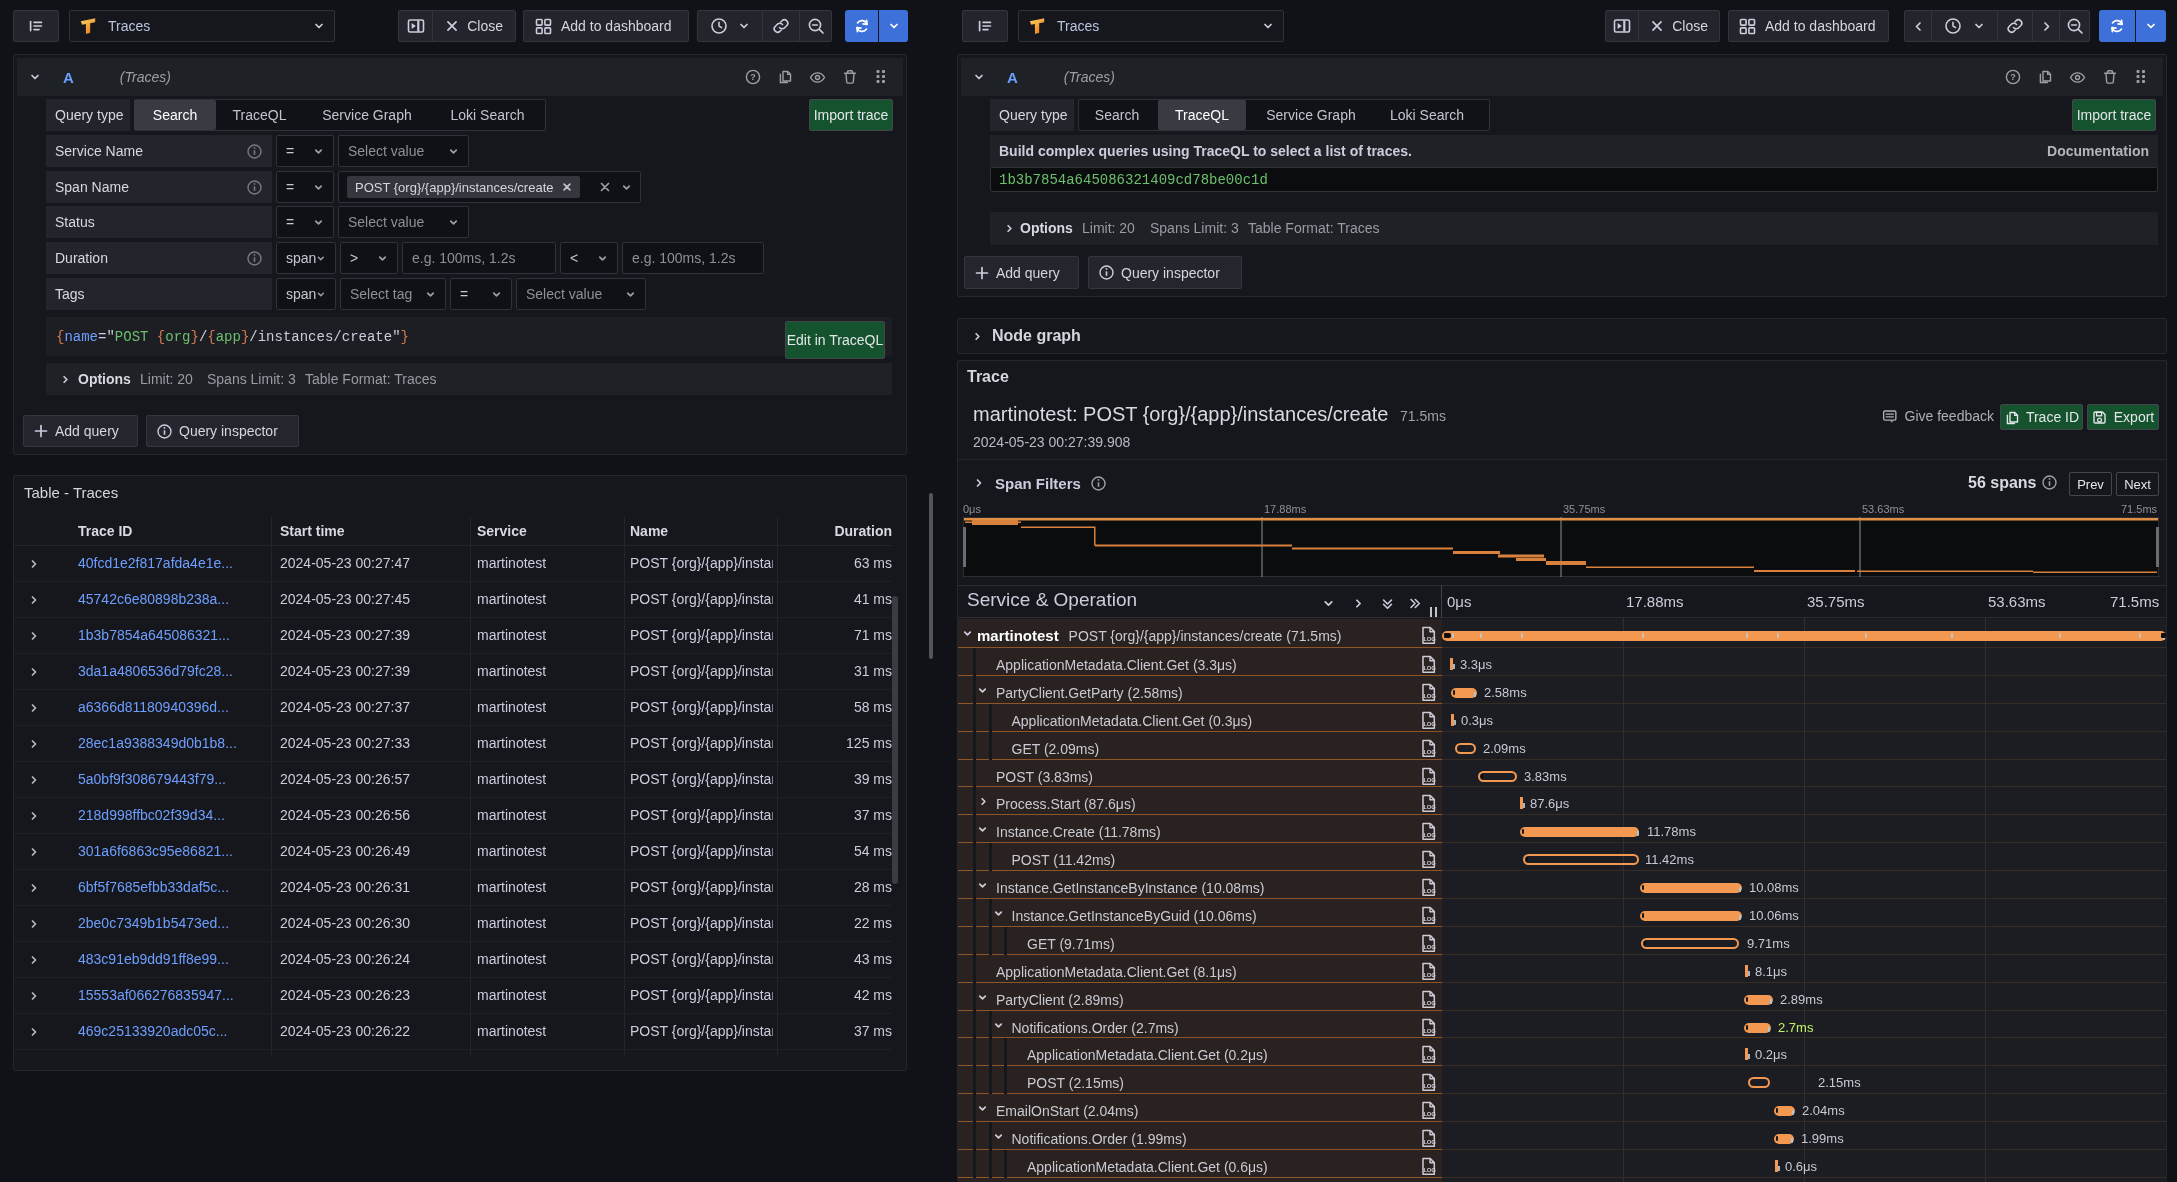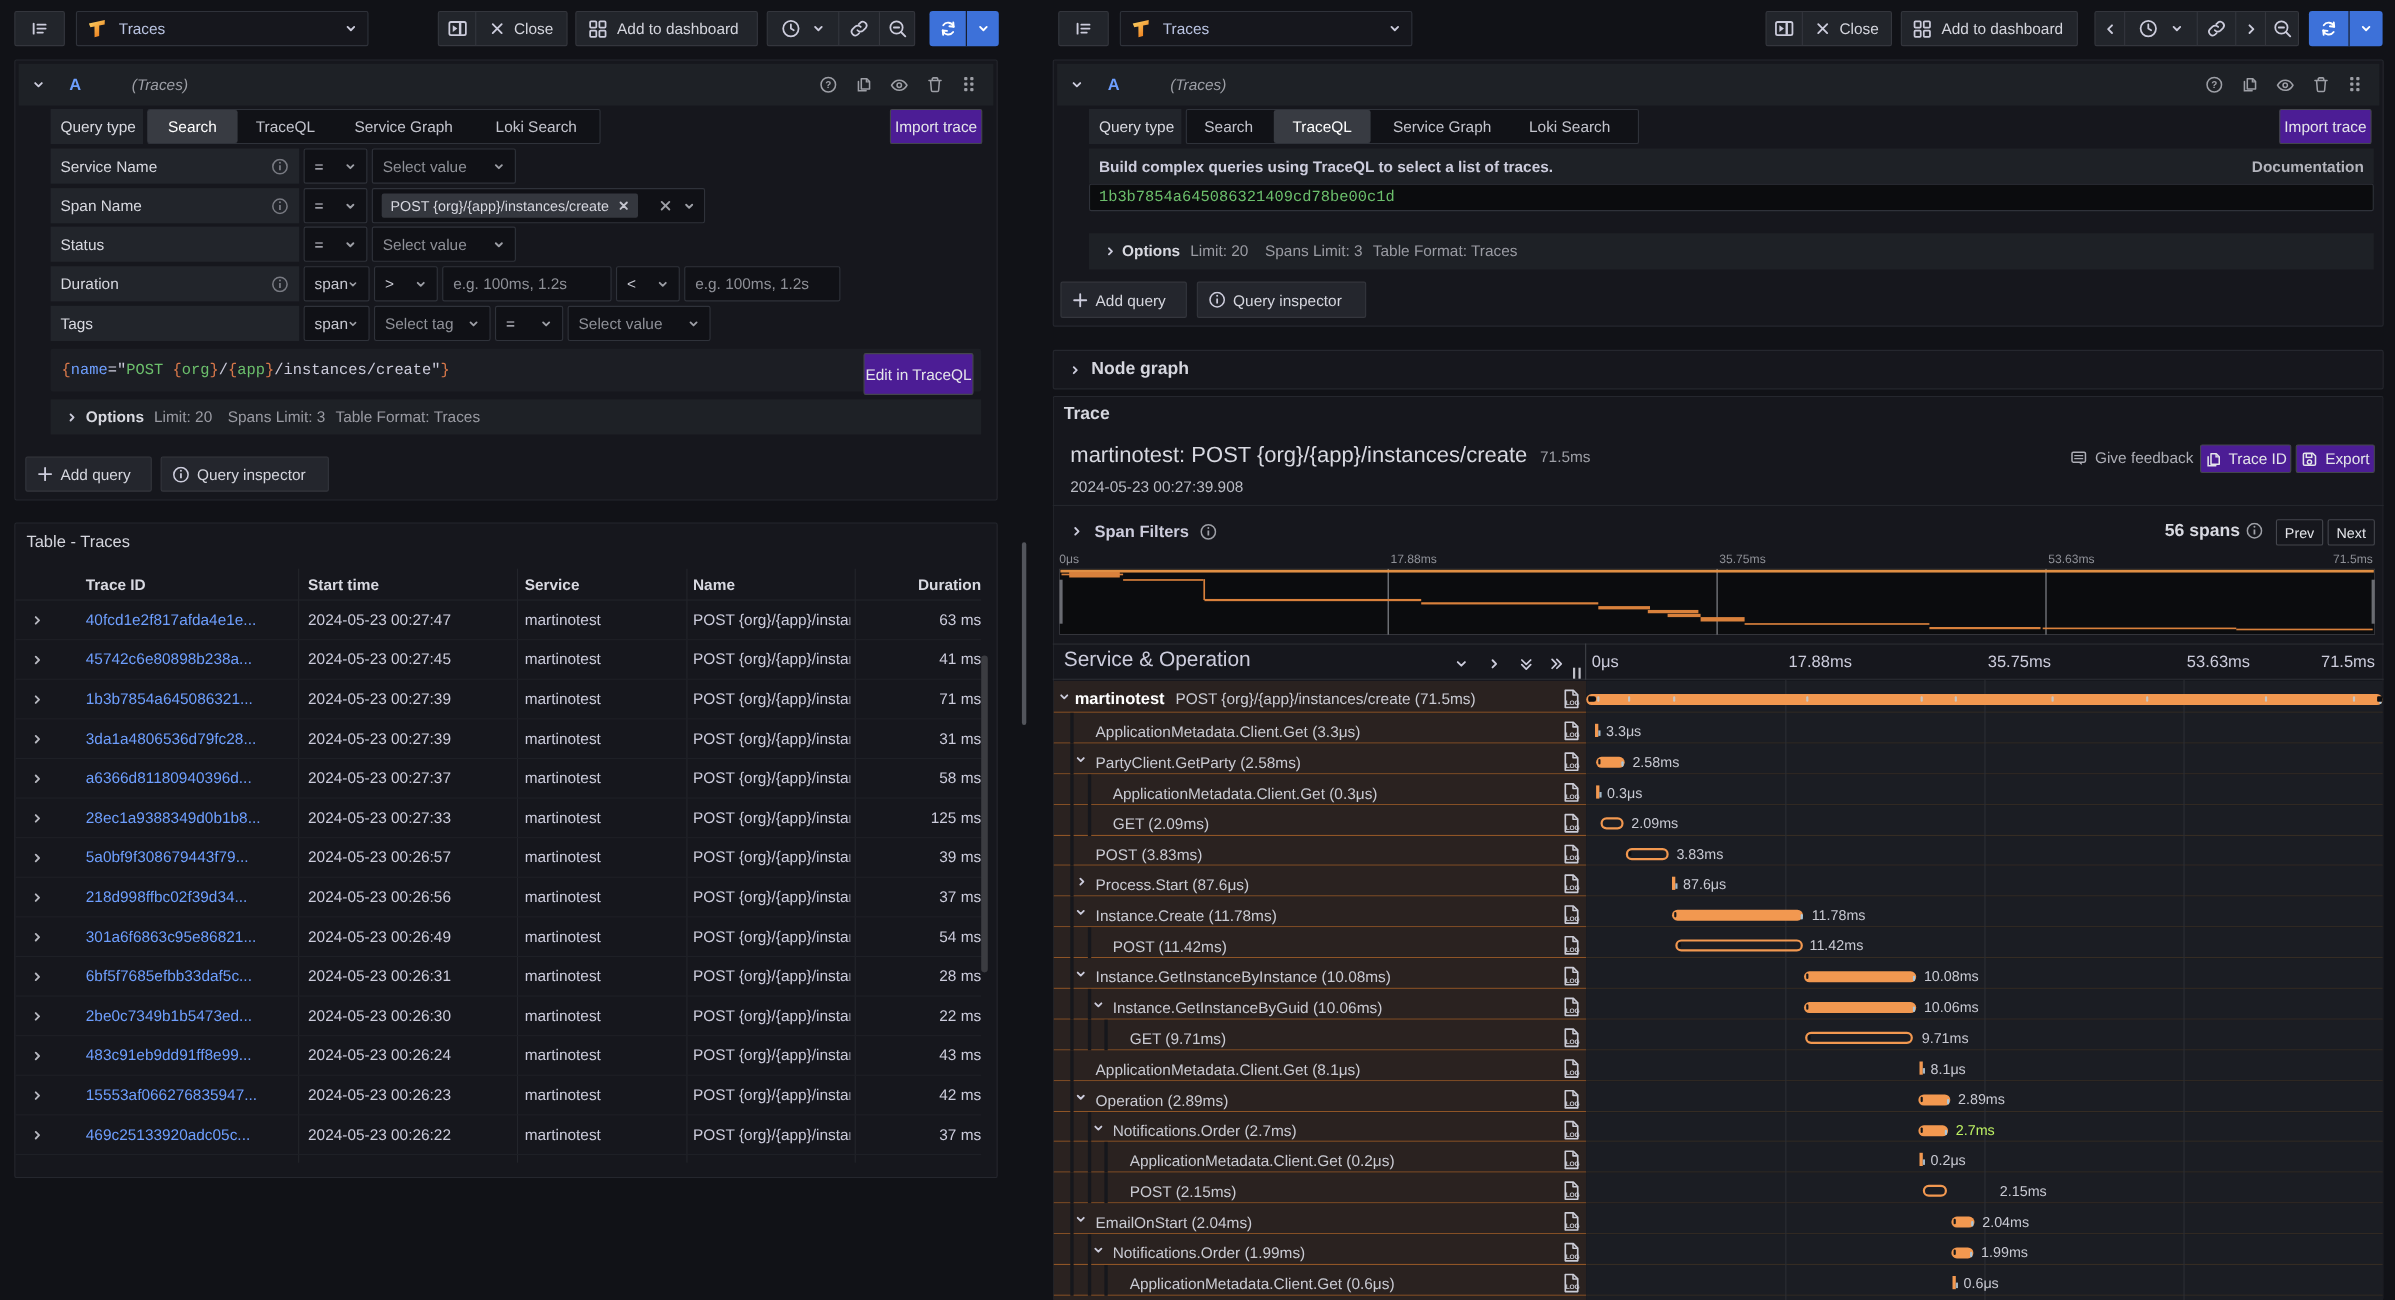--- a/index.html
+++ b/index.html
@@ -6,21 +6,21 @@
 .abs{position:absolute;}
 .flex{display:flex;align-items:center;}
 .btn{background:#22252b;border:1px solid #34363d;border-radius:2px;height:32px;display:flex;align-items:center;color:#d5d6de;font-weight:500;}
 .panel{background:#16171d;border:1px solid #25272e;border-radius:2px;}
 .qhdr{background:#1e2126;}
 .lbl{background:#22252b;display:flex;align-items:center;padding-left:9px;color:#d8d9e0;font-weight:500;}
 .inp{background:#101116;border:1px solid #2f323a;border-radius:2px;display:flex;align-items:center;color:#c7c8d1;}
 .ph{color:#8e9097;}
 .sel{justify-content:space-between;padding:0 9px;}
 .mono{font-family:"Liberation Mono",monospace;}
-.ghostbtn{background:#4c1d95;border:1px solid #44464d;border-radius:2px;display:flex;align-items:center;justify-content:center;color:#e4e5ea;font-weight:500;}
+.ghostbtn{background:#14532d;border:1px solid #44464d;border-radius:2px;display:flex;align-items:center;justify-content:center;color:#e4e5ea;font-weight:500;}
 .ico{display:flex;align-items:center;justify-content:center;}
 .tcell{white-space:nowrap;overflow:hidden;}
 .guide{position:absolute;width:3px;background:#16171c;}
 </style></head>
 <body>
 <div class="abs" style="left:0;top:0;width:2177px;height:1182px;background:#111217;">
     <div class="abs btn" style="left:13px;top:10px;width:46px;height:32px;justify-content:center;">
       <svg width="16" height="16" viewBox="0 0 16 16">
         <path d="M2.6 3.6v9" stroke="#ccccdc" stroke-width="1.7" stroke-linecap="round" fill="none"></path>
         <path d="M6 4.4h7.5M6 8h7.5M6 11.6h5" stroke="#ccccdc" stroke-width="1.6" fill="none" stroke-linecap="round" stroke-linejoin="round"></path>
@@ -973,21 +973,21 @@
 <text x="3.4" y="15.2" font-size="6" font-weight="bold" fill="#cbccd6" font-family="Liberation Sans" letter-spacing="-0.2">LOG</text>
       </svg></div>
     <div class="abs " style="left:1745px;top:965px;width:3px;height:12px;background:#f29850;"></div>
     <div class="abs " style="left:1748px;top:971px;width:2px;height:5px;background:#9fb6c8;"></div>
     <div class="abs" style="left:1755px;top:964px;white-space:nowrap;font-size:13px;color:#c8c9d2;">8.1μs</div>
     <div class="abs ico" style="left:975.5px;top:991px;width:14px;height:12px;">
       <svg width="11" height="11" viewBox="0 0 11 11">
         <path d="M2.75 4.125l2.75 2.75 2.75-2.75" stroke="#ccccdc" stroke-width="1.7" fill="none" stroke-linecap="round" stroke-linejoin="round"></path>
       </svg>
     </div>
-    <div class="abs" style="left:996.0px;top:992px;white-space:nowrap;font-size:14px;color:#c9cad2;">Operation (2.89ms)</div>
+    <div class="abs" style="left:996.0px;top:992px;white-space:nowrap;font-size:14px;color:#c9cad2;">PartyClient (2.89ms)</div>
     <div class="abs " style="left:1420px;top:990px;width:17px;height:19px;"><svg width="17" height="19" viewBox="0 0 17 19">
         <path d="M3 1.6h7.3l4 4v11.6H3Z" stroke="#cbccd6" stroke-width="1.5" fill="none" stroke-linejoin="round"></path>
 <path d="M10 1.8v4h4" stroke="#cbccd6" stroke-width="1.4" fill="none" stroke-linejoin="round"></path>
 <text x="3.4" y="15.2" font-size="6" font-weight="bold" fill="#cbccd6" font-family="Liberation Sans" letter-spacing="-0.2">LOG</text>
       </svg></div>
     <div class="abs " style="left:1744px;top:995px;width:29px;height:10px;background:#f29850;border-radius:5px;"></div>
     <div class="abs " style="left:1746px;top:997px;width:2px;height:5px;background:#15161a;border-radius:1px;"></div>
     <div class="abs " style="left:1770px;top:999px;width:2px;height:5px;background:#a9c7dc;border-radius:1px;"></div>
     <div class="abs" style="left:1780px;top:992px;white-space:nowrap;font-size:13px;color:#c8c9d2;">2.89ms</div>
     <div class="abs ico" style="left:991.0px;top:1019px;width:14px;height:12px;">

